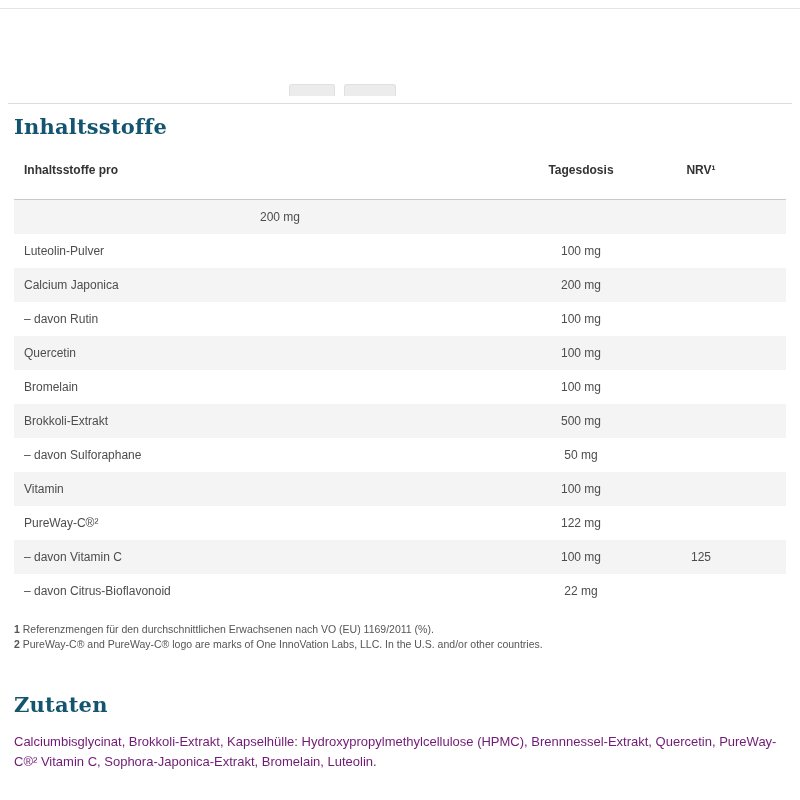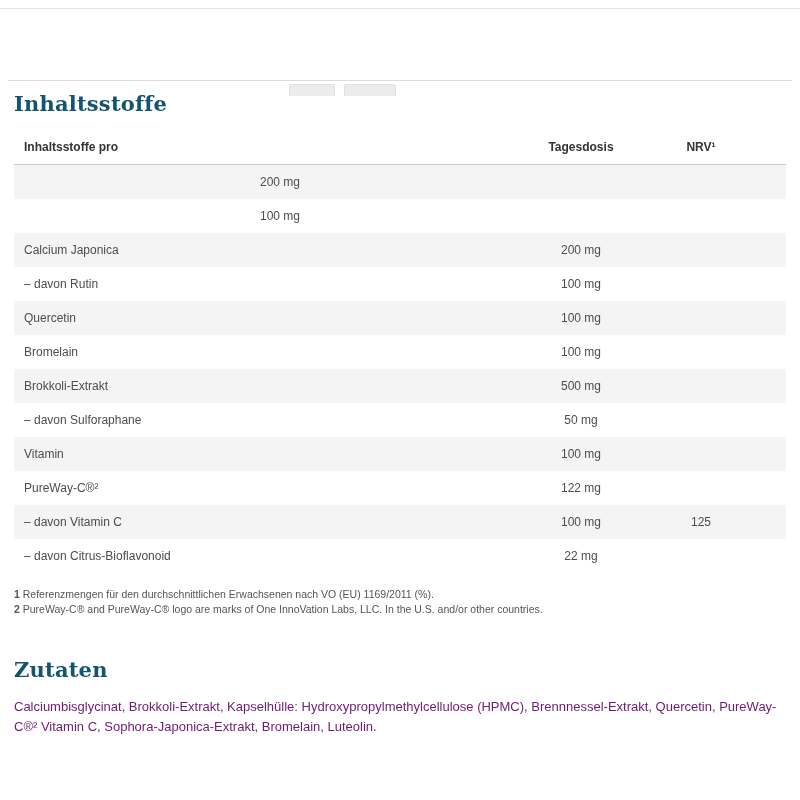--- a/index.html
+++ b/index.html
@@ -25,21 +25,21 @@
     height: 11px;
     background: #ececec;
     border: 1px solid #e0e0e0;
     border-bottom: none;
     border-radius: 3px 3px 0 0;
   }
   .tab-stub-1 { left: 289px; width: 44px; }
   .tab-stub-2 { left: 344px; width: 50px; }
   .content {
     position: absolute;
-    top: 80px;
+    top: 103px;
     left: 8px;
     width: 784px;
     border-top: 1px solid #dcdcdc;
   }
   .section-title {
     margin: 10px 6px 15px 6px;
     font-family: "DejaVu Serif", serif;
     font-weight: bold;
     font-size: 21px;
     color: #13556f;
@@ -53,21 +53,21 @@
     width: 772px;
     border-collapse: collapse;
   }
   .t-row, .t-head {
     display: grid;
     grid-template-columns: 1fr 90px 150px;
     align-items: center;
     box-sizing: border-box;
   }
   .t-head {
-    padding: 9px 10px 10px 10px;
+    padding: 9px 10px 22px 10px;
     font-size: 12px;
     font-weight: bold;
     color: #333333;
     border-bottom: 1px solid #c9c9c9;
   }
   .t-row {
     padding: 10px;
     min-height: 34px;
     font-size: 12px;
     color: #4d4d4d;
@@ -111,20 +111,21 @@
       <div class="c-name">Inhaltsstoffe pro</div>
       <div class="c-dose">Tagesdosis</div>
       <div class="c-nrv">NRV¹</div>
     </div>
     <div class="t-body">
       <div class="t-row">
         <div class="c-dose">200 mg</div>
         <div class="c-nrv"></div>
       </div>
       <div class="t-row">
+        <div class="c-name">Luteolin-Pulver</div>
         <div class="c-dose">100 mg</div>
         <div class="c-nrv"></div>
       </div>
       <div class="t-row">
         <div class="c-name">Calcium Japonica</div>
         <div class="c-dose">200 mg</div>
         <div class="c-nrv"></div>
       </div>
       <div class="t-row">
         <div class="c-name">– davon Rutin</div>

